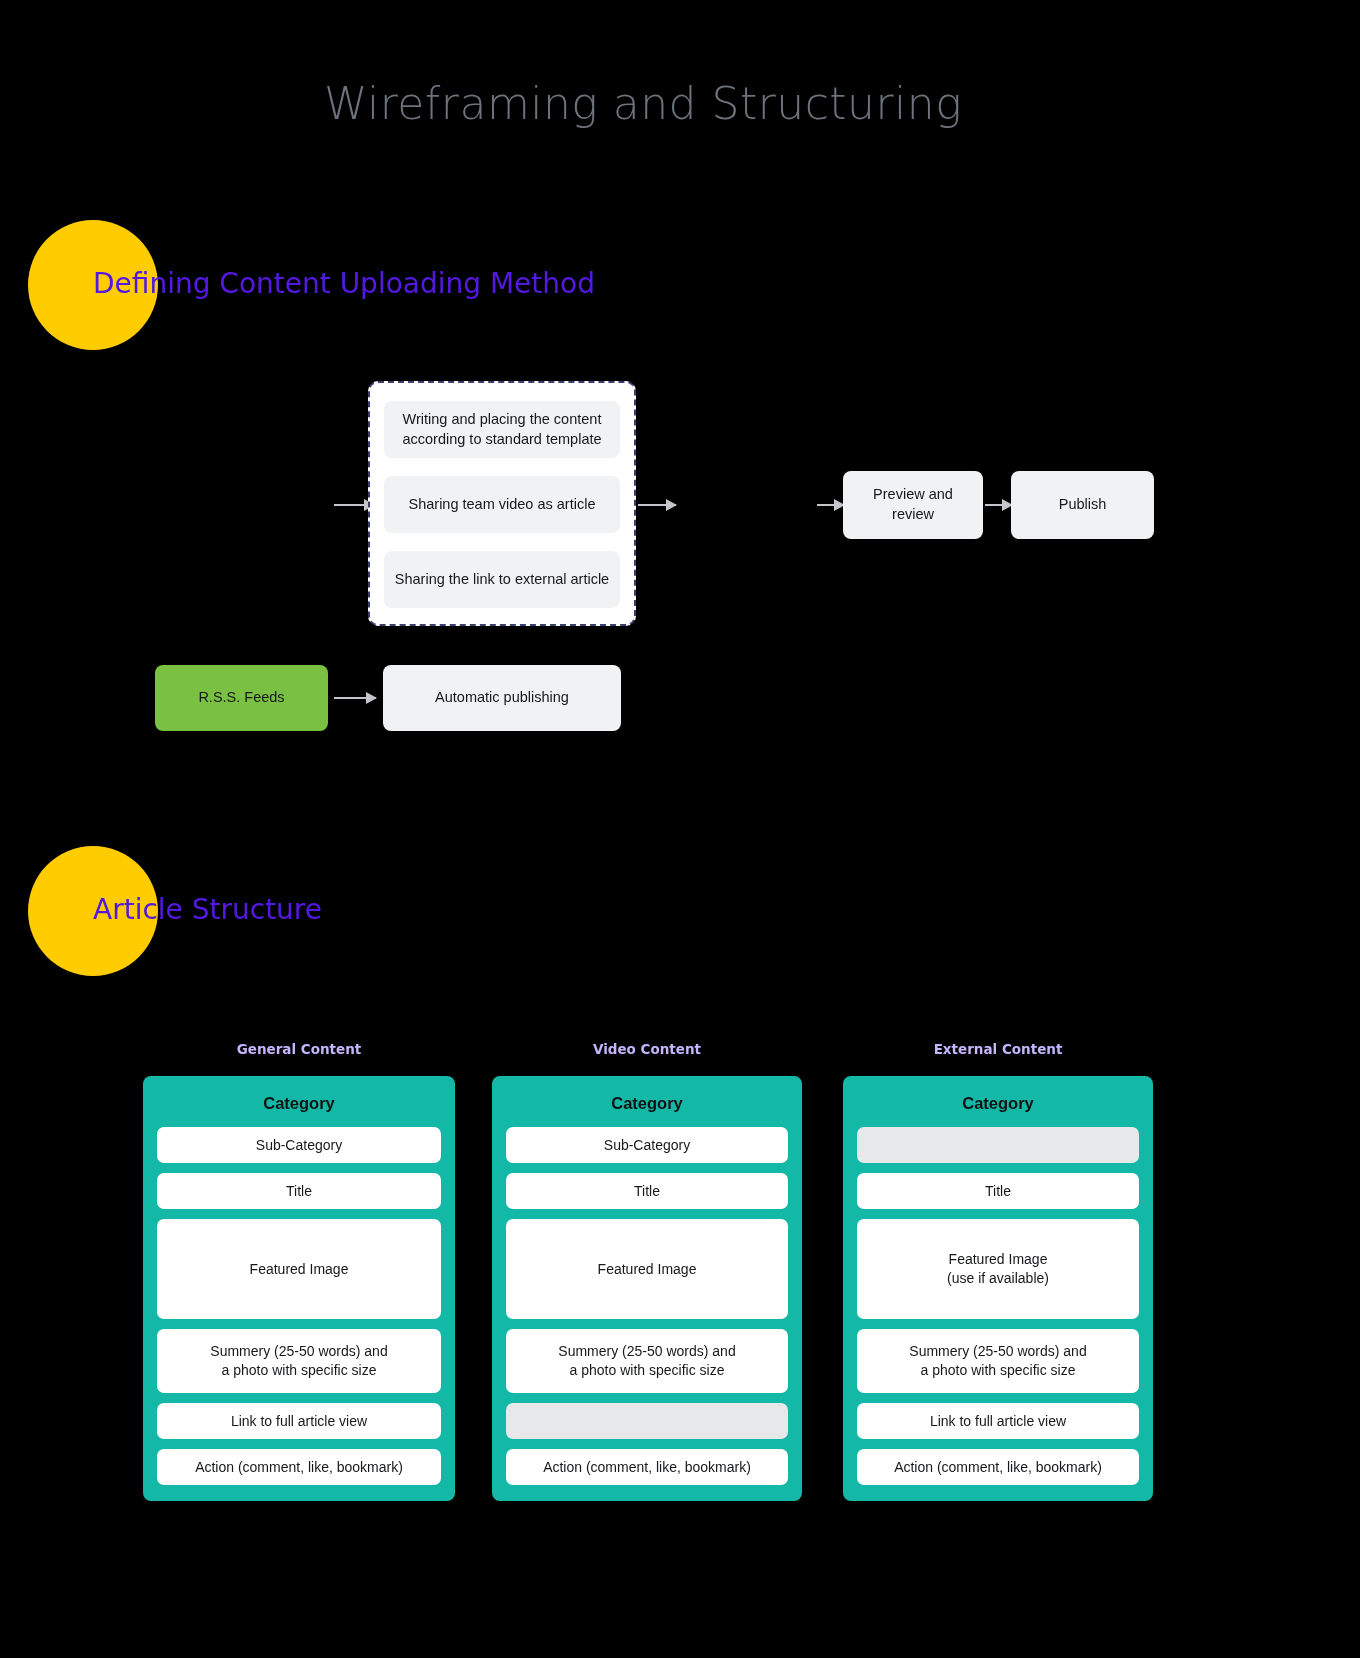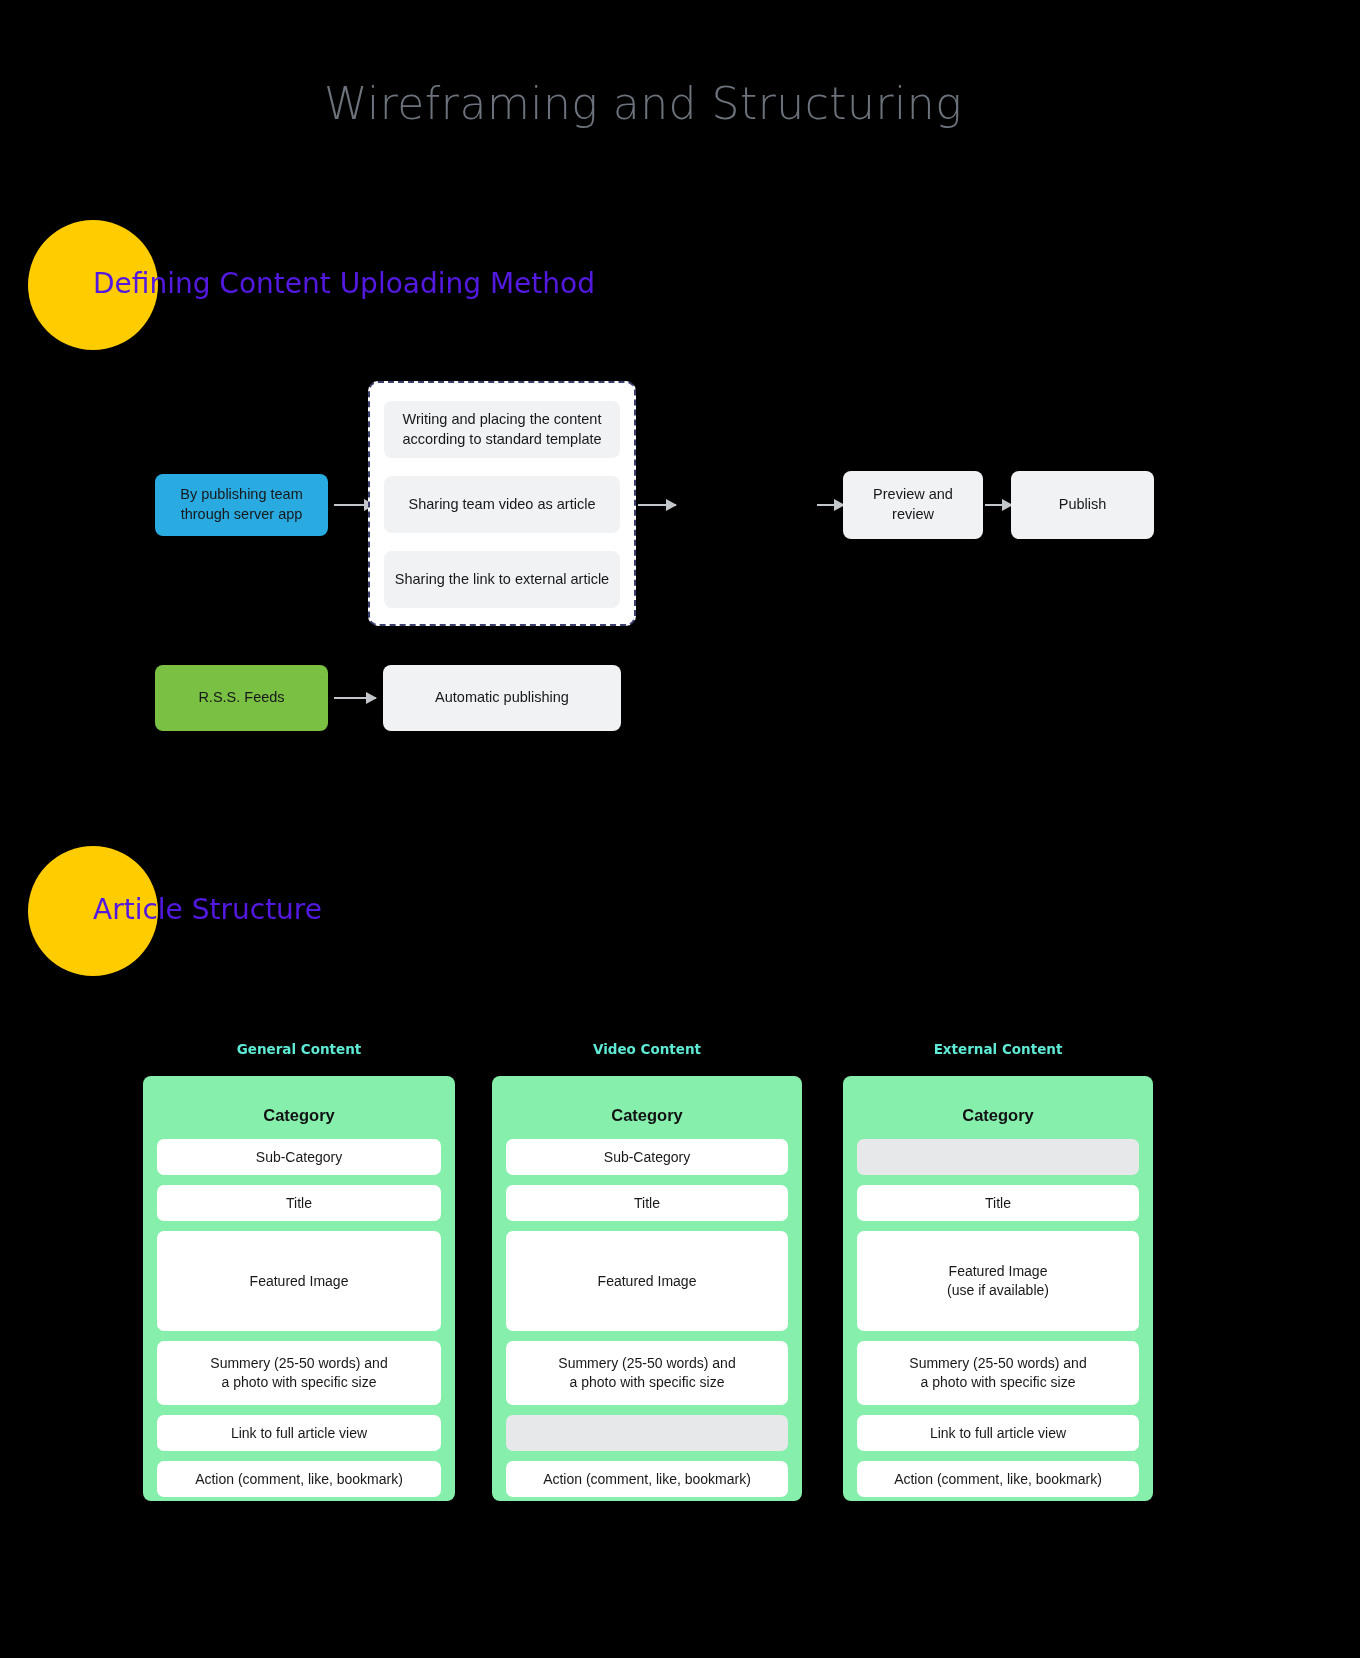--- a/index.html
+++ b/index.html
@@ -112,30 +112,30 @@
     border-left: 11px solid #c3c6ca;
     border-top: 6px solid transparent;
     border-bottom: 6px solid transparent;
   }
 
   
   .col-label {
     position: absolute;
     font-size: 13.5px;
     font-weight: bold;
-    color: #5eead4;
+    color: #c4b5fd;
     text-align: center;
     font-family: "DejaVu Sans", sans-serif;
   }
 
   .card {
     position: absolute;
-    background: #86efac;
+    background: #14b8a6;
     border-radius: 8px;
-    padding: 12px 14px;
+    padding: 0 14px;
   }
   .card-title {
     text-align: center;
     font-size: 16.5px;
     font-weight: bold;
     color: #111213;
     padding: 18px 0 14px 0;
   }
   .row {
     background: #ffffff;
@@ -159,24 +159,20 @@
 
 <div id="page">
 
   <div class="page-title">Wireframing and Structuring</div>
 
   <div class="section-head" id="sec1">
     <div class="yellow-dot"></div>
     <div class="section-title">Defining Content Uploading Method</div>
   </div>
 
-  <div class="flow-box blue" style="left:155px; top:474px; width:173px; height:62px; flex-direction:column;">
-    <span>By publishing team</span>
-    <span>through server app</span>
-  </div>
 
   <div class="arrow" style="left:334px; top:504px; width:40px;"></div>
 
   <div class="group-box" style="left:368px; top:381px; width:268px; height:245px;"></div>
 
   <div class="opt-box" style="left:384px; top:401px; width:236px; height:57px; flex-direction:column;">
     <span>Writing and placing the content</span>
     <span>according to standard template</span>
   </div>
 

